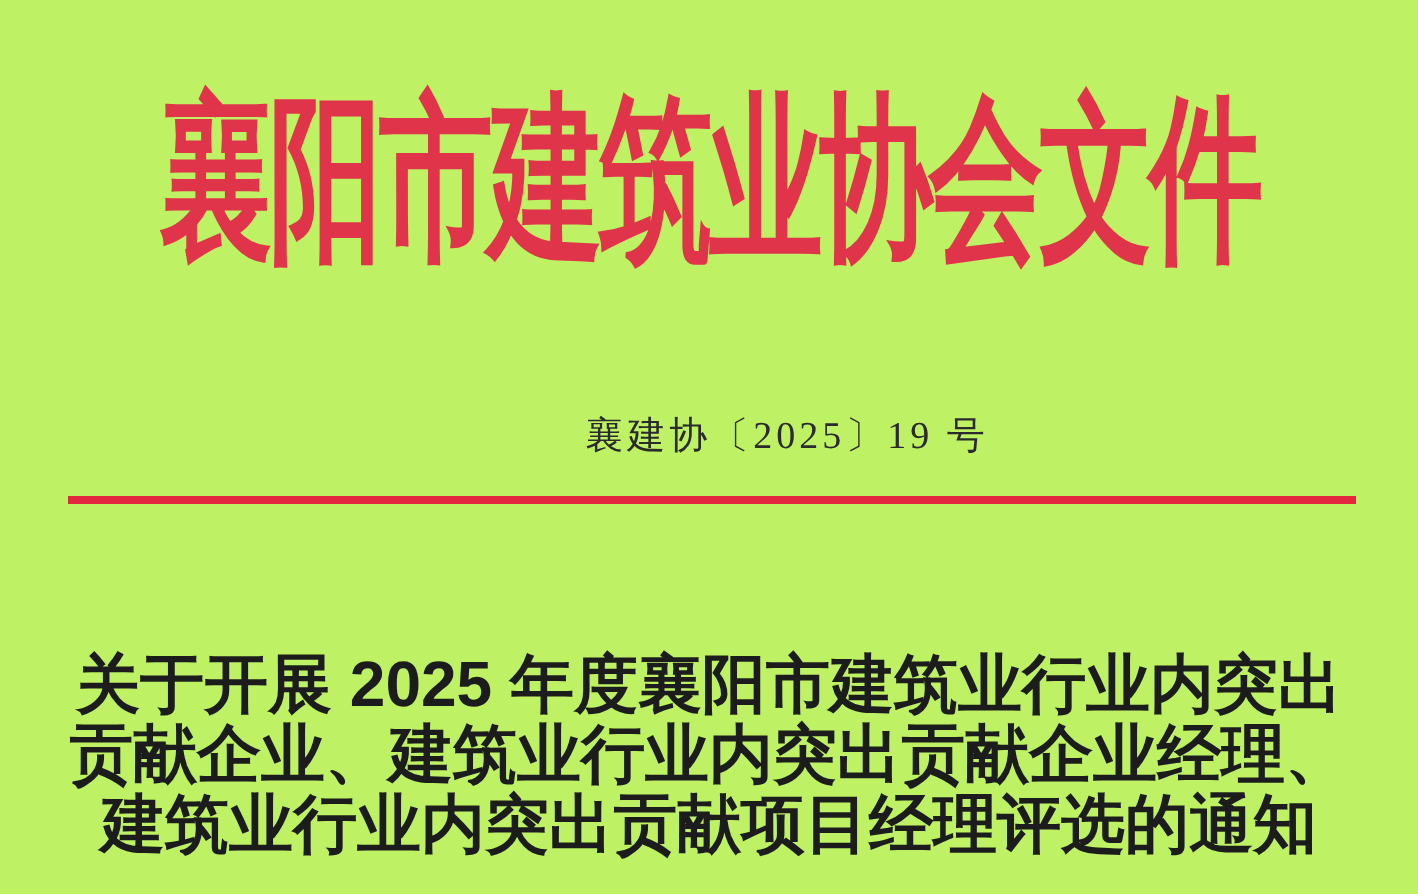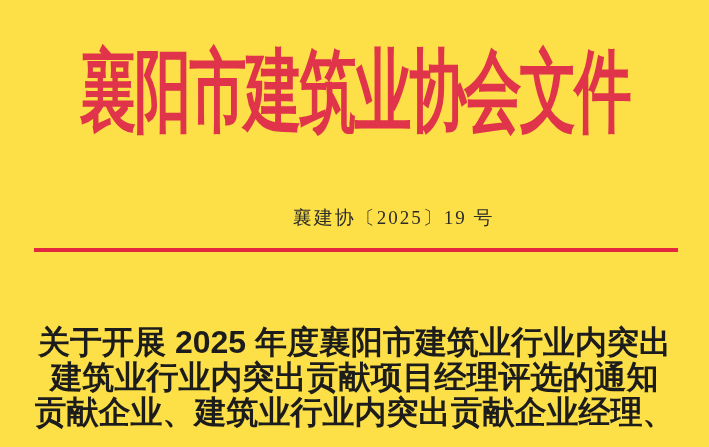--- a/index.html
+++ b/index.html
@@ -7,21 +7,21 @@
     width: 709px;
     height: 447px;
     overflow: hidden;
     background: #fdfdfd;
     font-family: "Liberation Serif", "DejaVu Serif", serif;
   }
   .page {
     position: relative;
     width: 709px;
     height: 447px;
-    background: #fde047;
+    background: #bef264;
   }
   .org-title {
     position: absolute;
     top: 62px;
     left: 0;
     width: 709px;
     height: 60px;
     line-height: 60px;
     text-align: center;
     font-family: "Liberation Serif", "DejaVu Serif", serif;
@@ -74,17 +74,17 @@
 <div class="page">
 
   <div class="org-title" style="color: rgb(224, 52, 74);">襄阳市建筑业协会文件</div>
 
   <div class="doc-number">襄建协〔2025〕19 号</div>
 
   <hr class="red-divider" style="background: rgb(226, 39, 63);">
 
   <div class="heading" style="color: rgb(28, 28, 28);">
     <div class="line">关于开展 2025 年度襄阳市建筑业行业内突出</div>
+    <div class="line">贡献企业、建筑业行业内突出贡献企业经理、</div>
     <div class="line">建筑业行业内突出贡献项目经理评选的通知</div>
-    <div class="line">贡献企业、建筑业行业内突出贡献企业经理、</div>
   </div>
 
 </div>
 
 </body></html>

